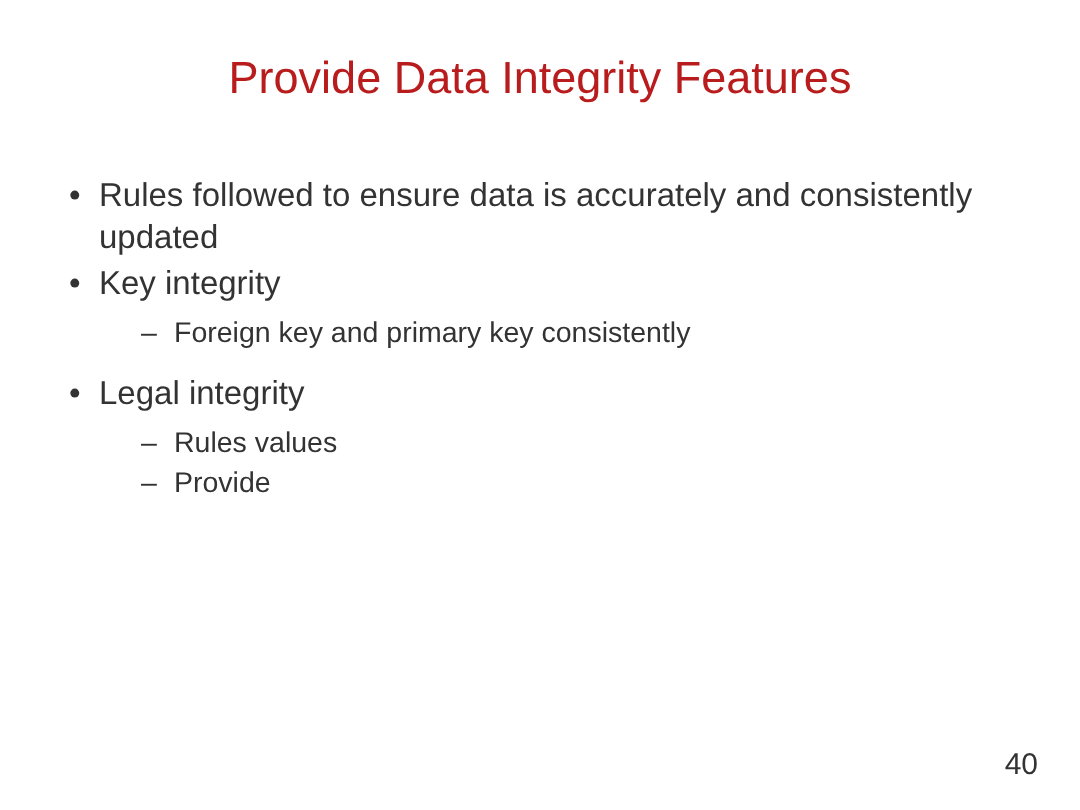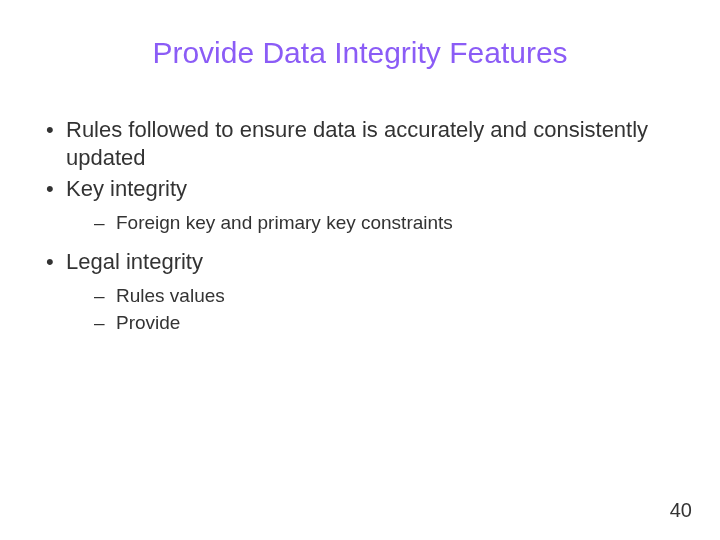--- a/index.html
+++ b/index.html
@@ -11,21 +11,21 @@
       color: #2b2b2b;
       position: relative;
       padding: 30px 40px 40px 40px;
     }
     .title {
       text-align: center;
       font-size: 30px;
       font-weight: normal;
       margin-top: 6px;
       margin-bottom: 46px;
-      color: #8b5cf6;
+      color: #b91c1c;
     }
     ul.top { list-style: none; }
     ul.top > li {
       position: relative;
       padding-left: 26px;
       font-size: 22px;
       line-height: 1.25;
       margin-bottom: 4px;
       color: #333;
     }
@@ -61,21 +61,21 @@
 </head>
 <body>
 
 <h1 class="title">Provide Data Integrity Features</h1>
 
 <ul class="top">
   <li>Rules followed to ensure data is accurately and consistently updated</li>
   <li>
     <span>Key integrity</span>
     <ul class="sub">
-      <li>Foreign key and primary key constraints</li>
+      <li>Foreign key and primary key consistently</li>
     </ul>
   </li>
   <li>
     <span>Legal integrity</span>
     <ul class="sub">
       <li>Rules values</li>
       <li>Provide</li>
     </ul>
   </li>
 </ul>

